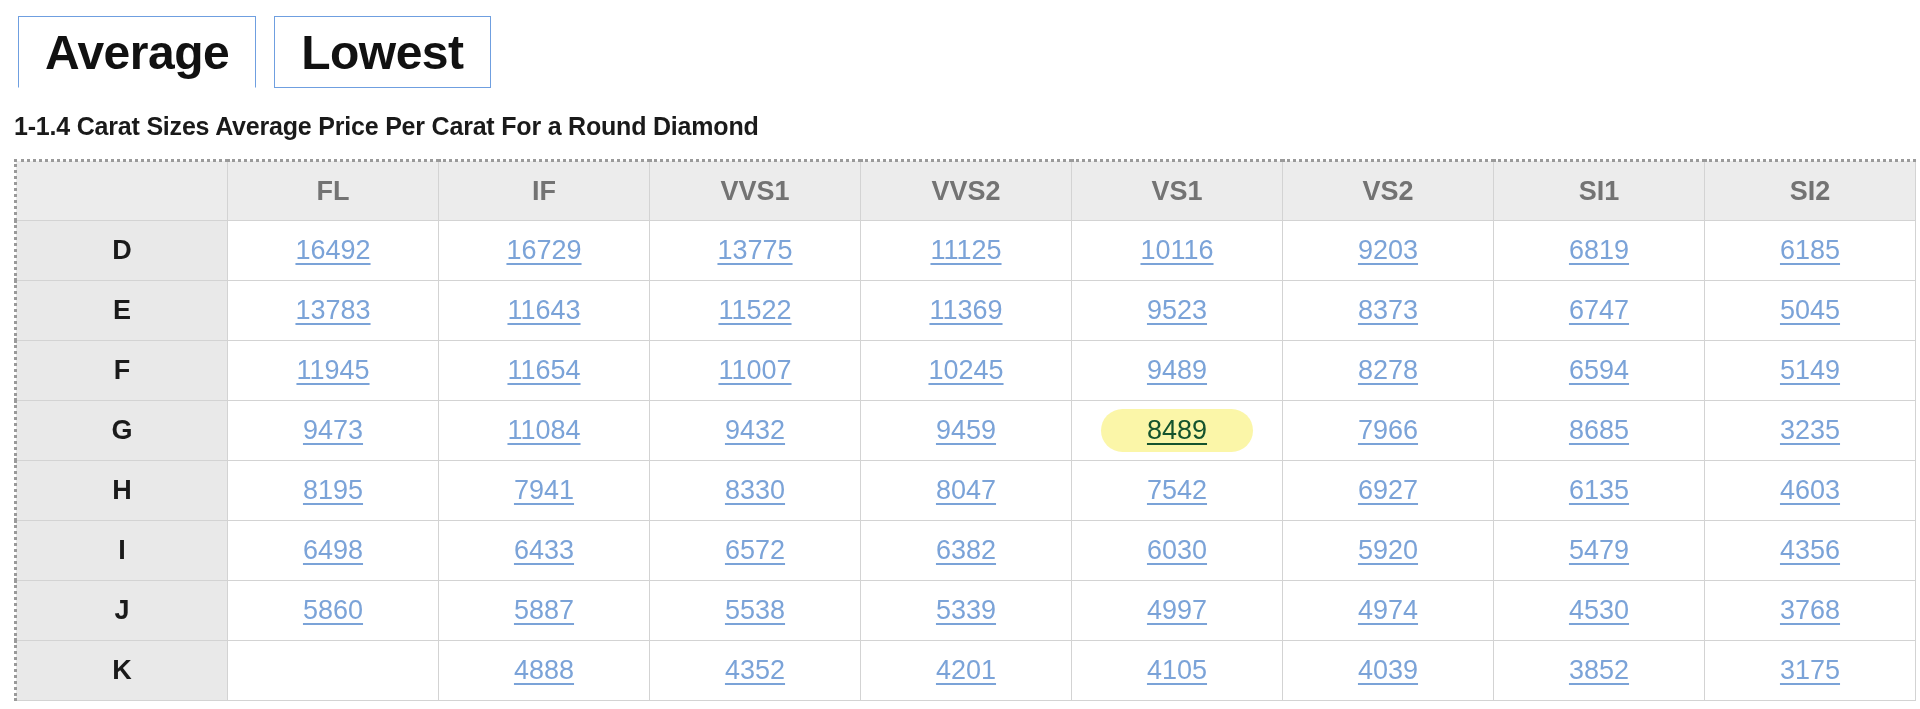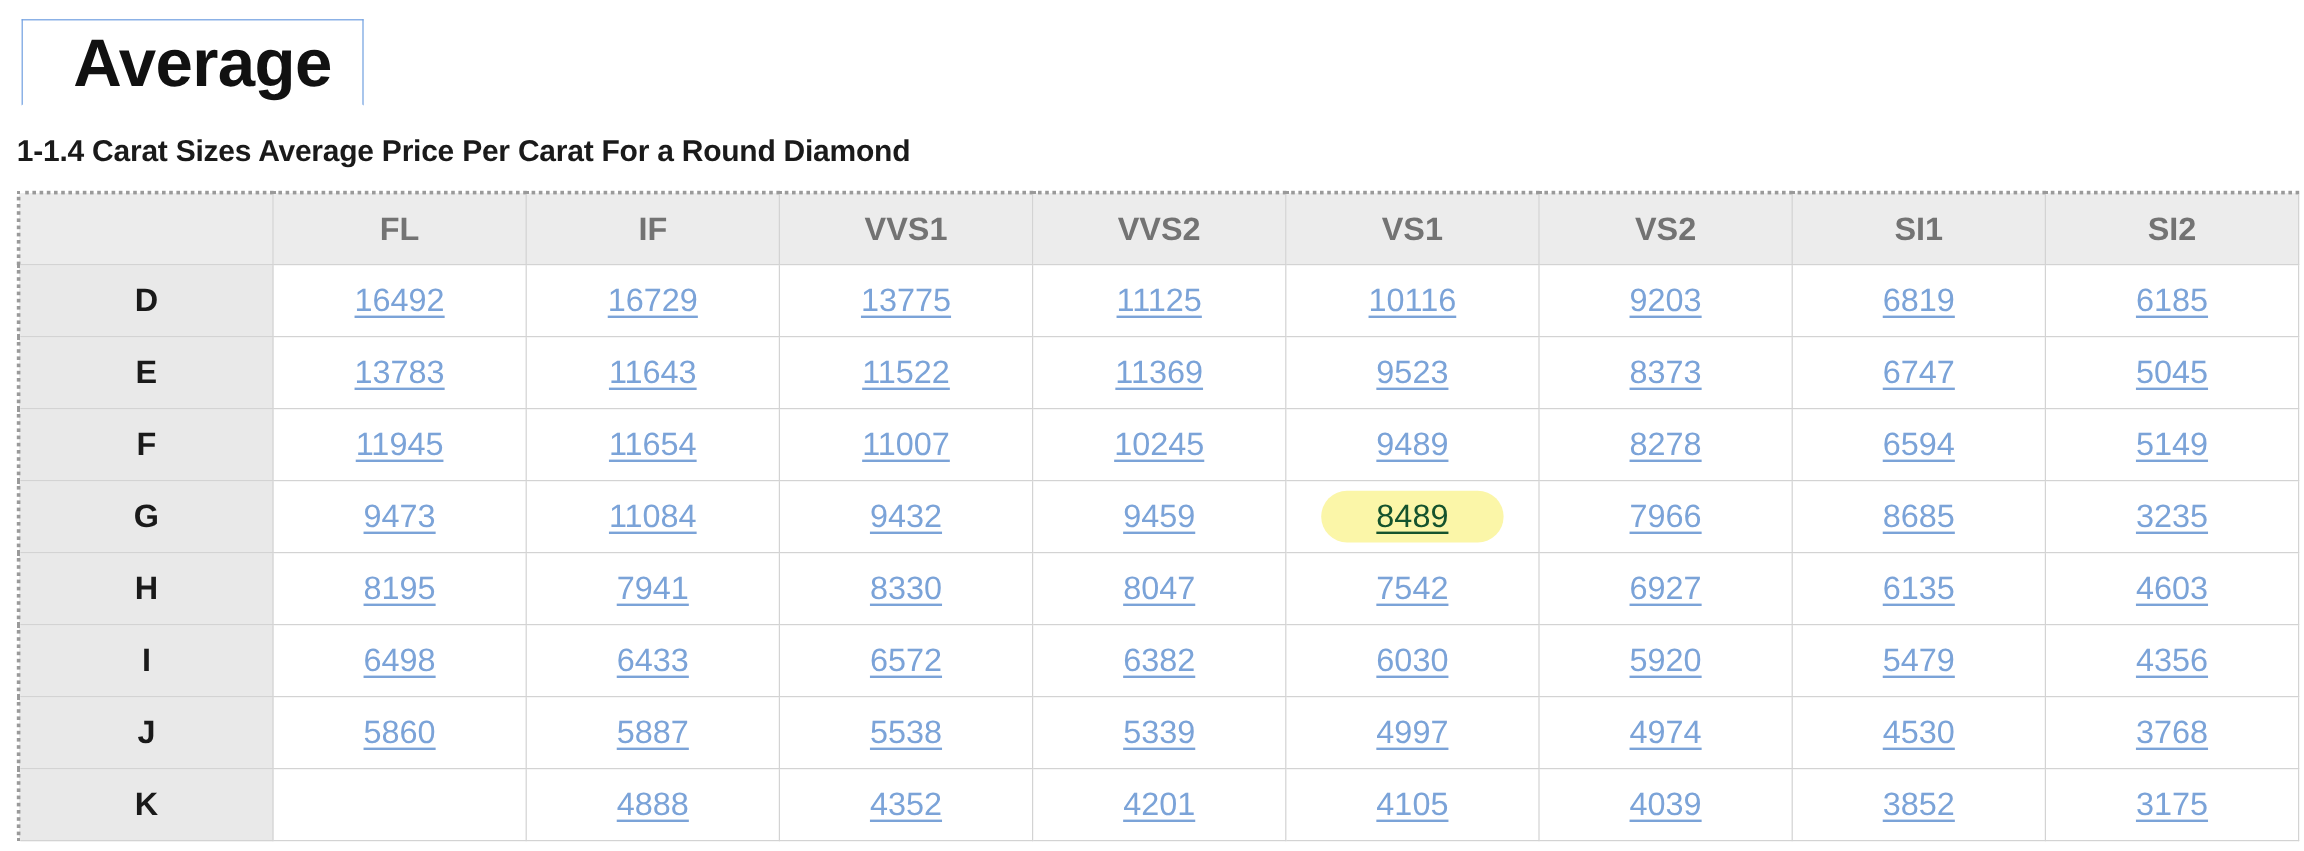--- a/index.html
+++ b/index.html
@@ -18,22 +18,22 @@
     padding-left: 18px;
     display: flex;
     align-items: flex-end;
   }
   .tab {
     border: 1px solid #6f9fe0;
     background: #ffffff;
     height: 72px;
     display: flex;
     align-items: center;
-    padding: 0 26px 0 42px;
-    font-size: 56px;
+    padding: 0 26px 0 26px;
+    font-size: 48px;
     font-weight: 700;
     color: #111111;
     letter-spacing: -0.5px;
     white-space: nowrap;
     cursor: pointer;
     position: relative;
   }
   .tab.active {
     border-bottom: 1px solid #ffffff;
     z-index: 3;
@@ -104,20 +104,23 @@
     line-height: 1;
   }
   td.highlight .cell-link { color: #14532d; }
 </style>
 </head>
 <body>
 
 <div class="tabs-wrap">
   <div class="tab active">
     <span>Average</span>
+  </div>
+  <div class="tab">
+    <span>Lowest</span>
   </div>
 </div>
 
 <h1 class="page-title">1-1.4 Carat Sizes Average Price Per Carat For a Round Diamond</h1>
 
 <div class="table-scroll">
   <table class="price-table">
     <colgroup>
       <col class="rowhead">
       <col>

